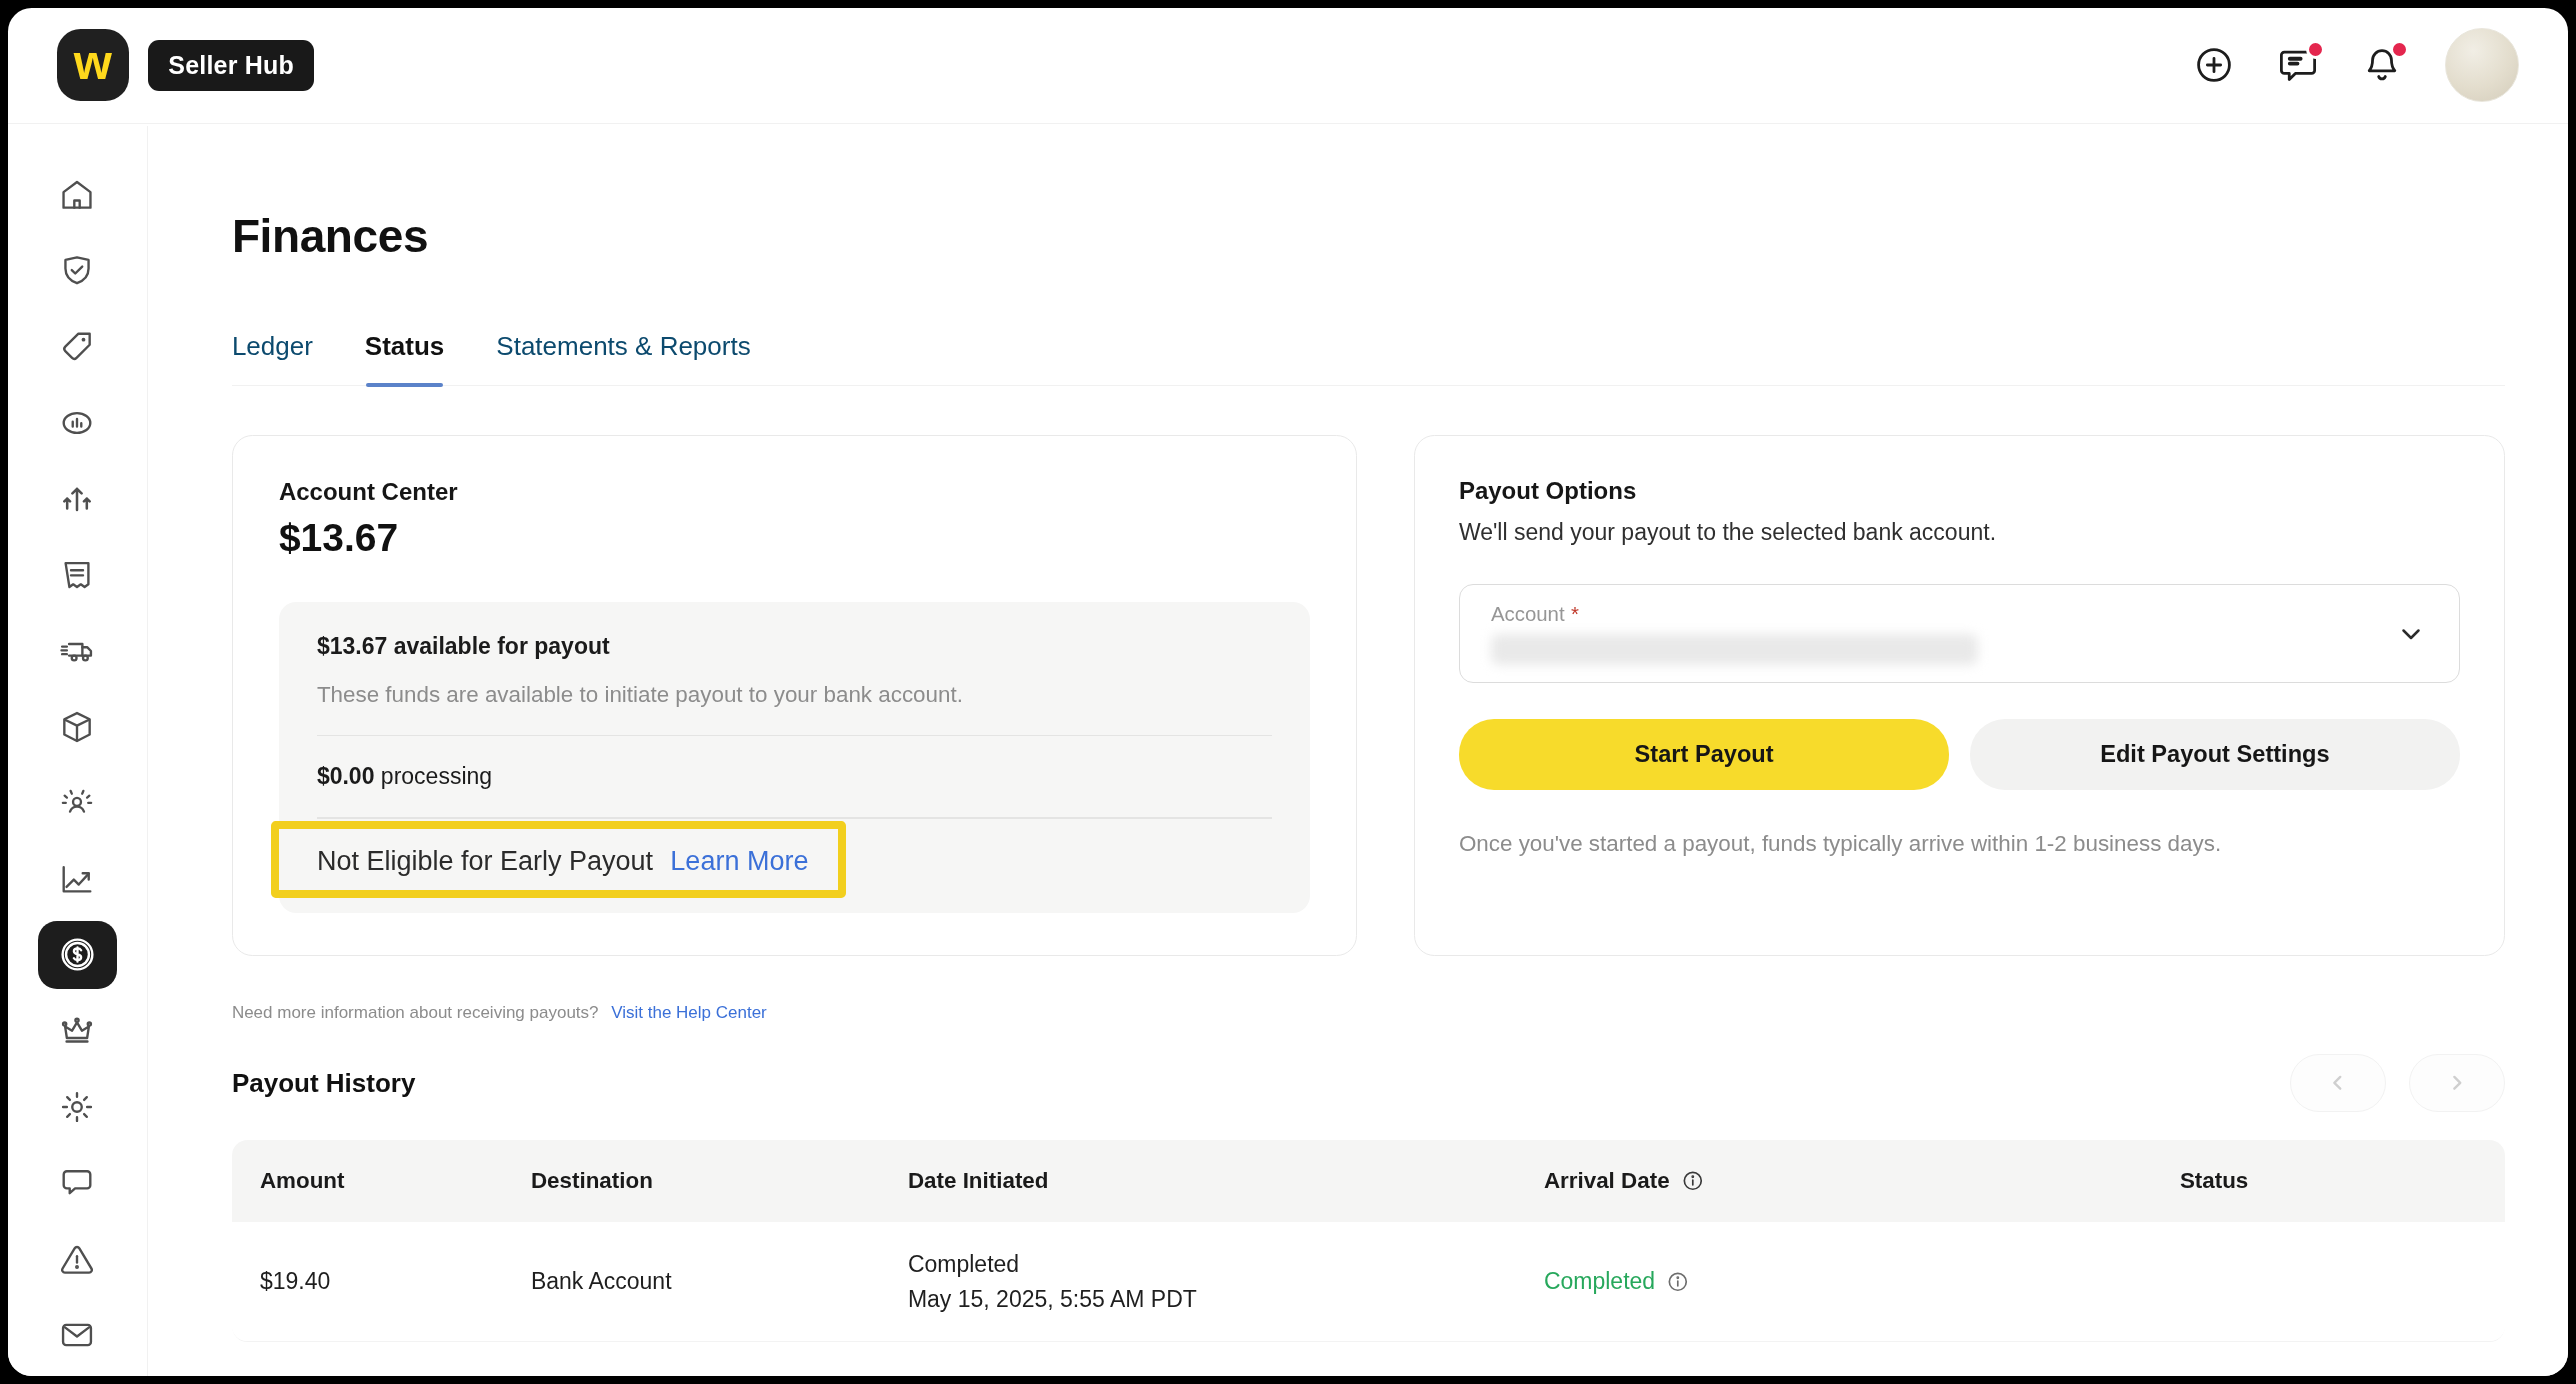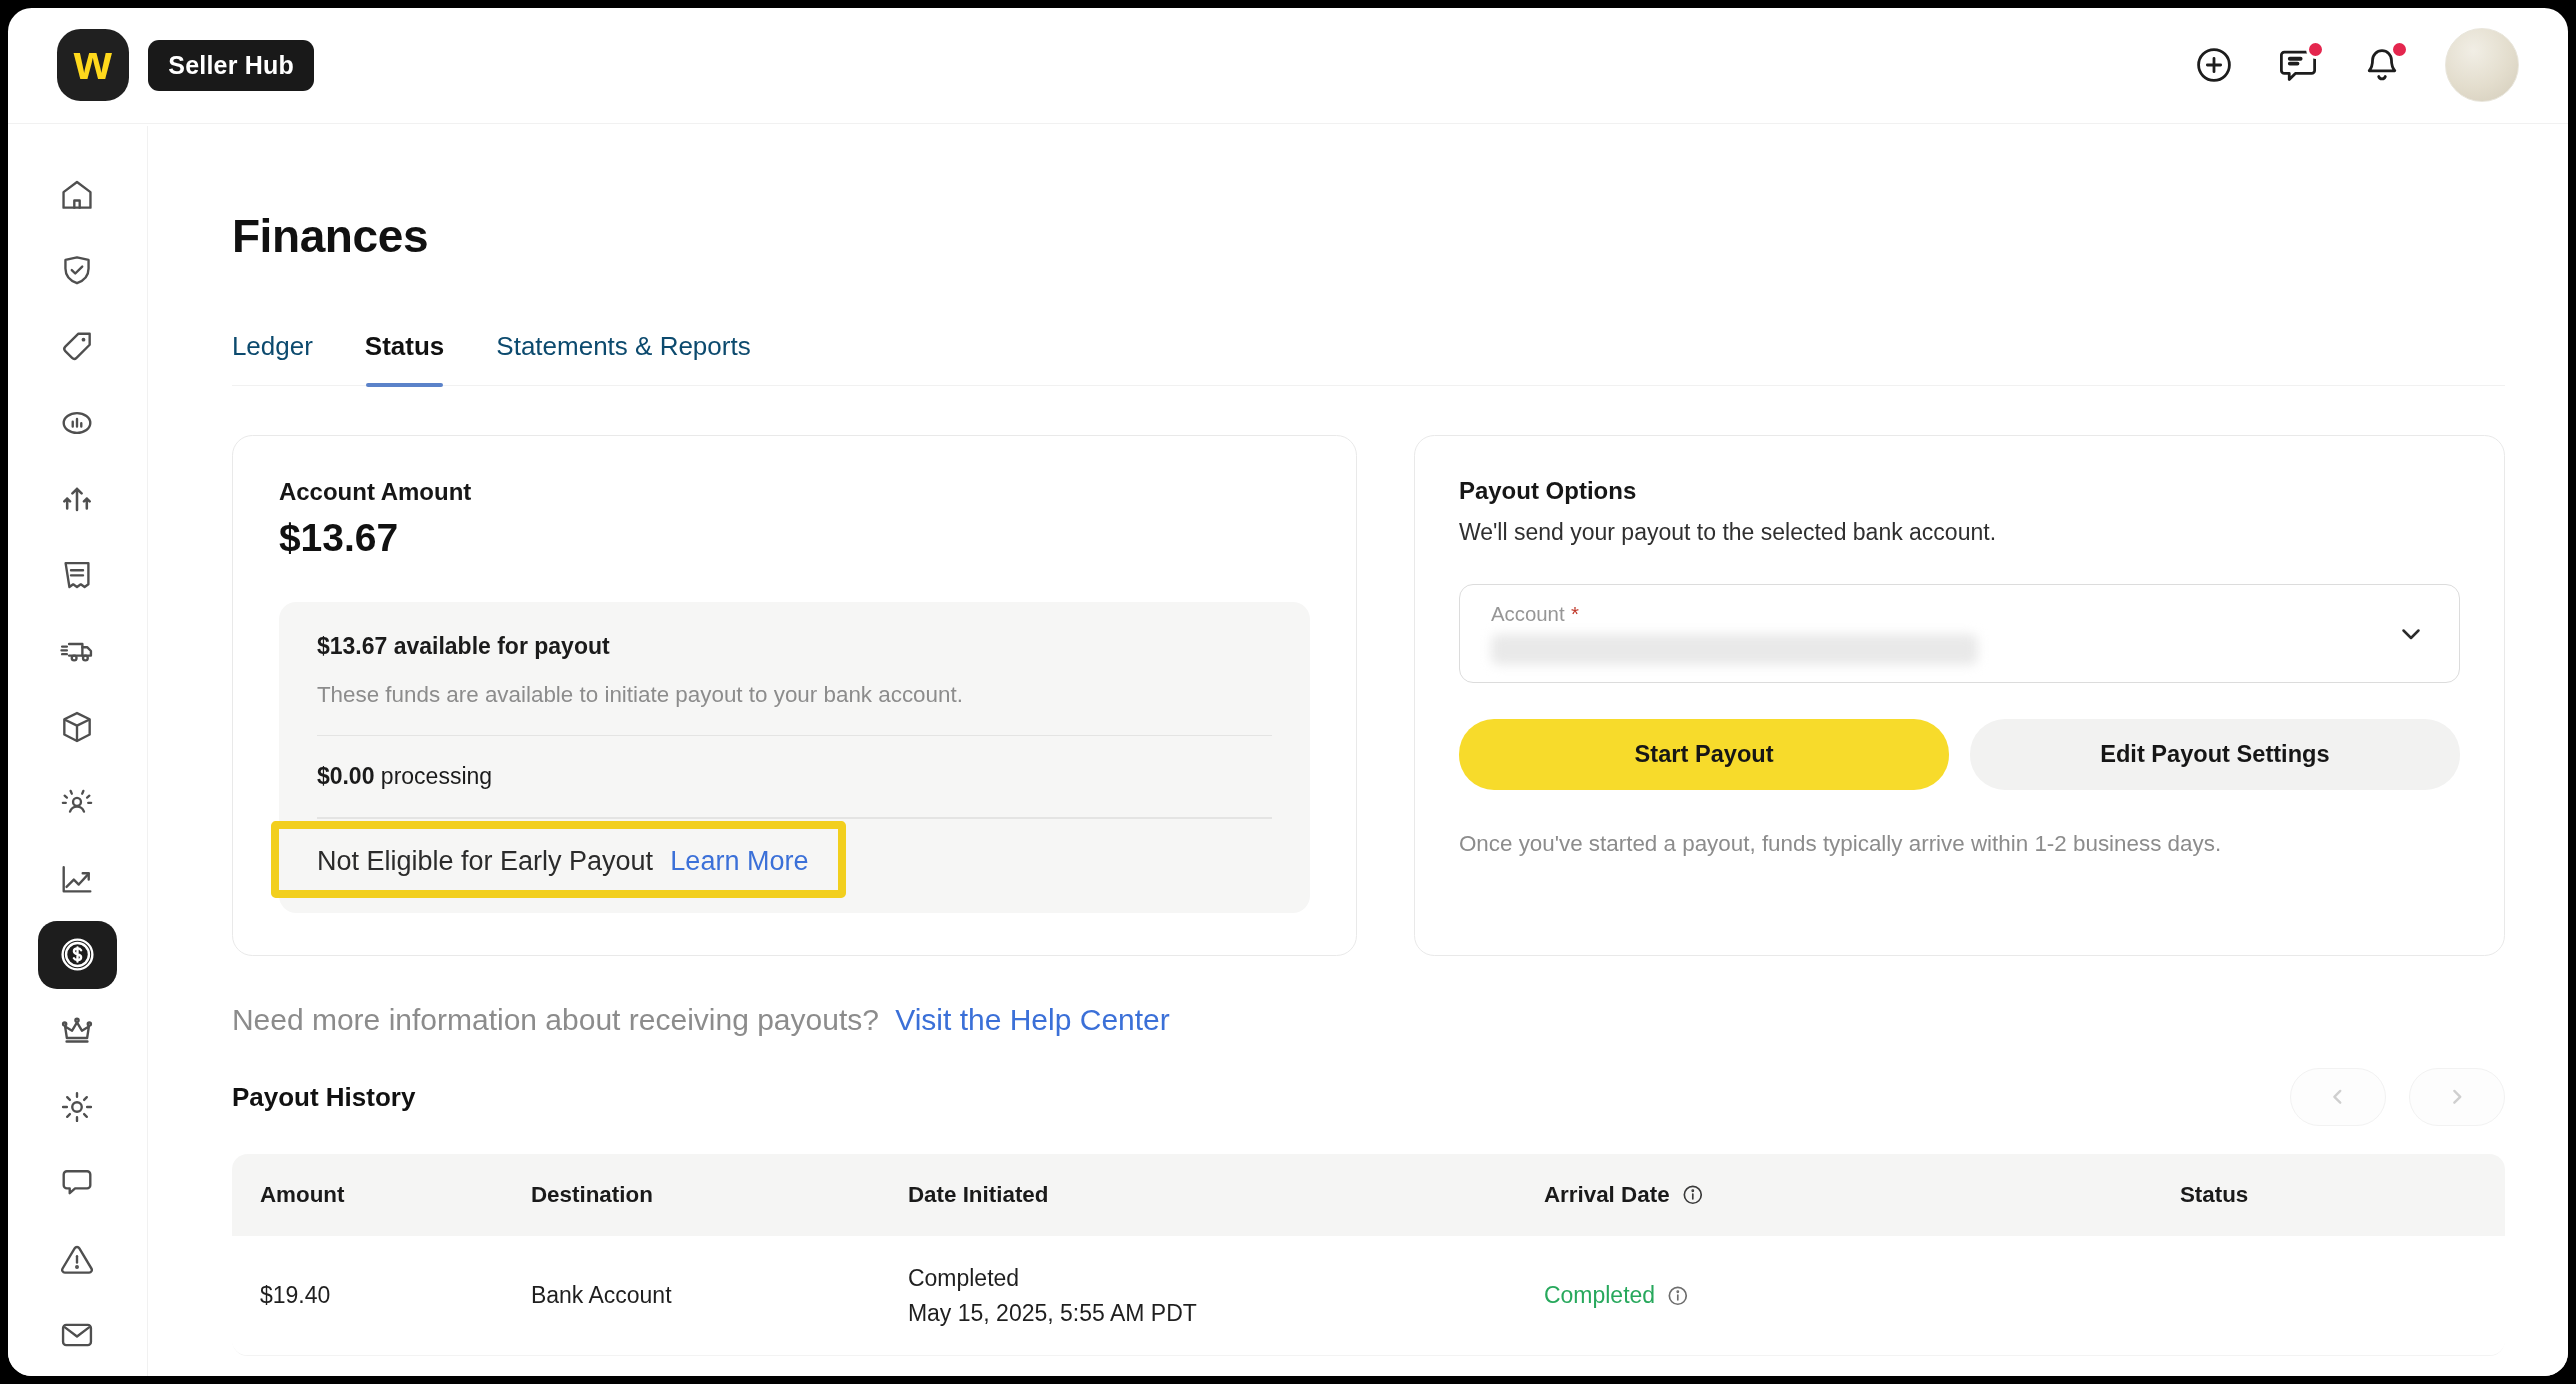--- a/index.html
+++ b/index.html
@@ -57,21 +57,21 @@
   .select-label { font-size:20.4px; color:#969696; }
   .select-label .req { color:#c0392b; margin-left:6.3px; }
   .select-blur { margin-top:7.9px; width:487px; height:31px; border-radius:7.9px; background:#e9e9e9; filter:blur(5.5px); }
   .select-chevron { position:absolute; right:33px; top:50%; transform:translateY(-50%); width:30px; height:30px; color:#2b2b2b; }
   .po-buttons { display:flex; gap:20.4px; margin-top:36px; }
   .btn { flex:1; height:71px; border-radius:35px; font-size:23.6px; font-weight:700; display:flex; align-items:center; justify-content:center; border:none; cursor:pointer; font-family:inherit; color:#161616; }
   .btn.secondary { background:#f2f2f1; }
   .btn.primary { background:#F7DB2B; }
   .po-note { margin-top:41px; font-size:22.4px; color:#8c8c8c; }
 
-  .help-line { margin-top:47px; font-size:30px; color:#8c8c8c; }
+  .help-line { margin-top:47px; font-size:17px; color:#8c8c8c; }
   .help-line a { color:#3B70D8; text-decoration:none; margin-left:7.9px; cursor:pointer; }
 
   .history-head { display:flex; align-items:center; margin-top:31px; }
   .history-title { font-size:26px; font-weight:700; color:#111; }
   .pager { margin-left:auto; display:flex; gap:23.6px; }
   .pager-btn { width:96px; height:58px; border-radius:29px; border:1.6px solid #f2f2f2; background:#fdfdfd; color:#cfcfcf; display:flex; align-items:center; justify-content:center; cursor:pointer; }
   .pager-btn svg { width:23.6px; height:23.6px; }
 
   .table { margin-top:28px; border-radius:15.7px; overflow:hidden; border-bottom:1.6px solid #f3f3f3; }
   .thead, .trow { display:grid; grid-template-columns:271px 377px 636px 636px 1fr; align-items:center; padding-left:28px; }
@@ -230,21 +230,21 @@
 
     <div class="tabs">
       <div class="tab">Ledger</div>
       <div class="tab active">Status</div>
       <div class="tab">Statements &amp; Reports</div>
     </div>
 
     <div class="cards">
 
       <section class="card balance">
-        <div class="bc-title">Account Amount</div>
+        <div class="bc-title">Account Center</div>
         <div class="bc-amount">$13.67</div>
         <div class="bc-box">
           <div class="bc-line1">
             <span class="amt">$13.67</span>
             <span class="rest">available for payout</span>
           </div>
           <div class="bc-desc">These funds are available to initiate payout to your bank account.</div>
           <div class="bc-div"></div>
           <div class="bc-processing">
             <span class="amt">$0.00</span>

